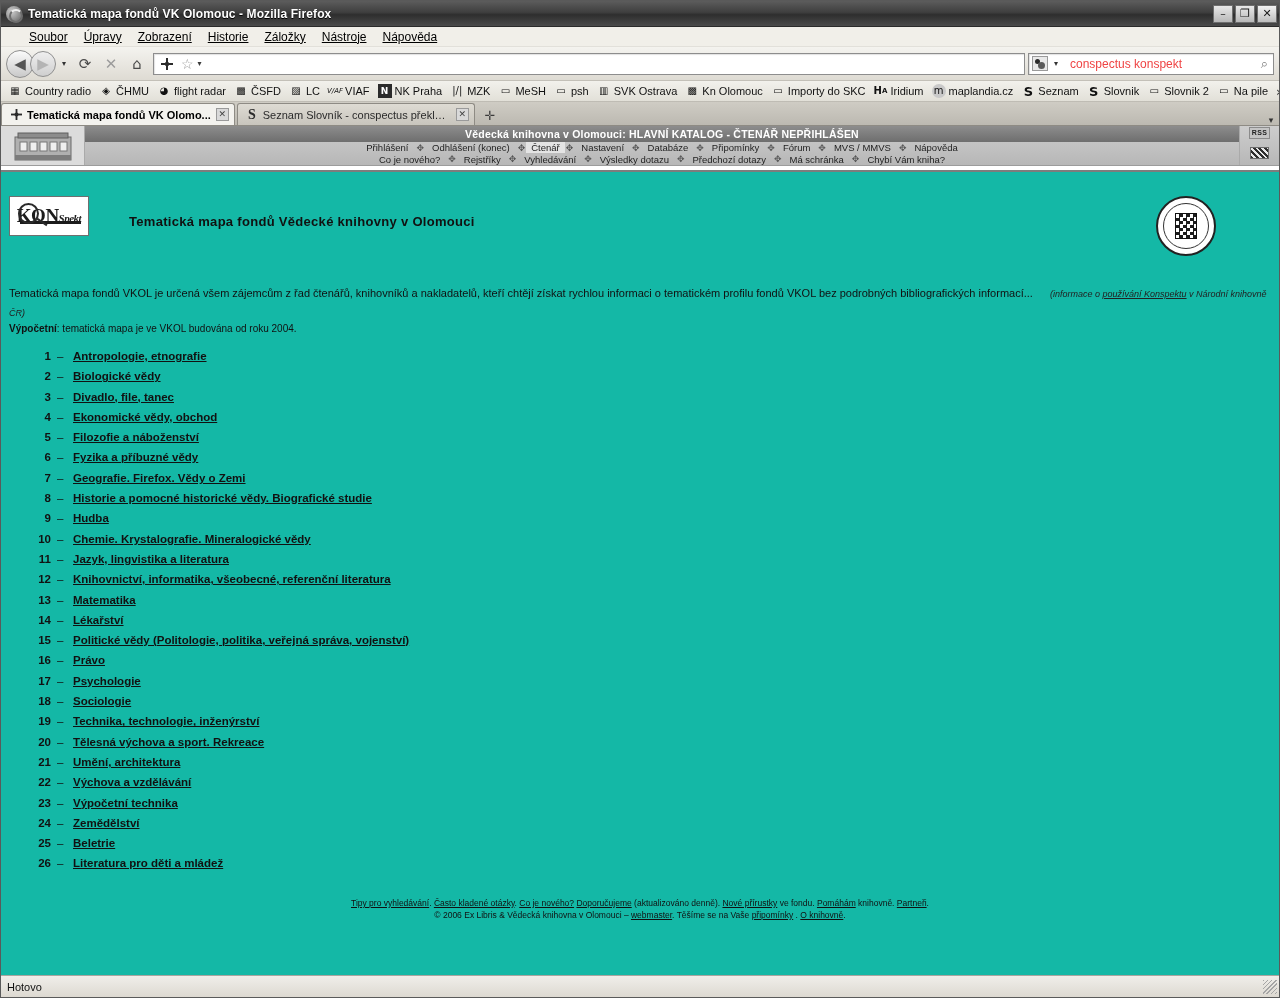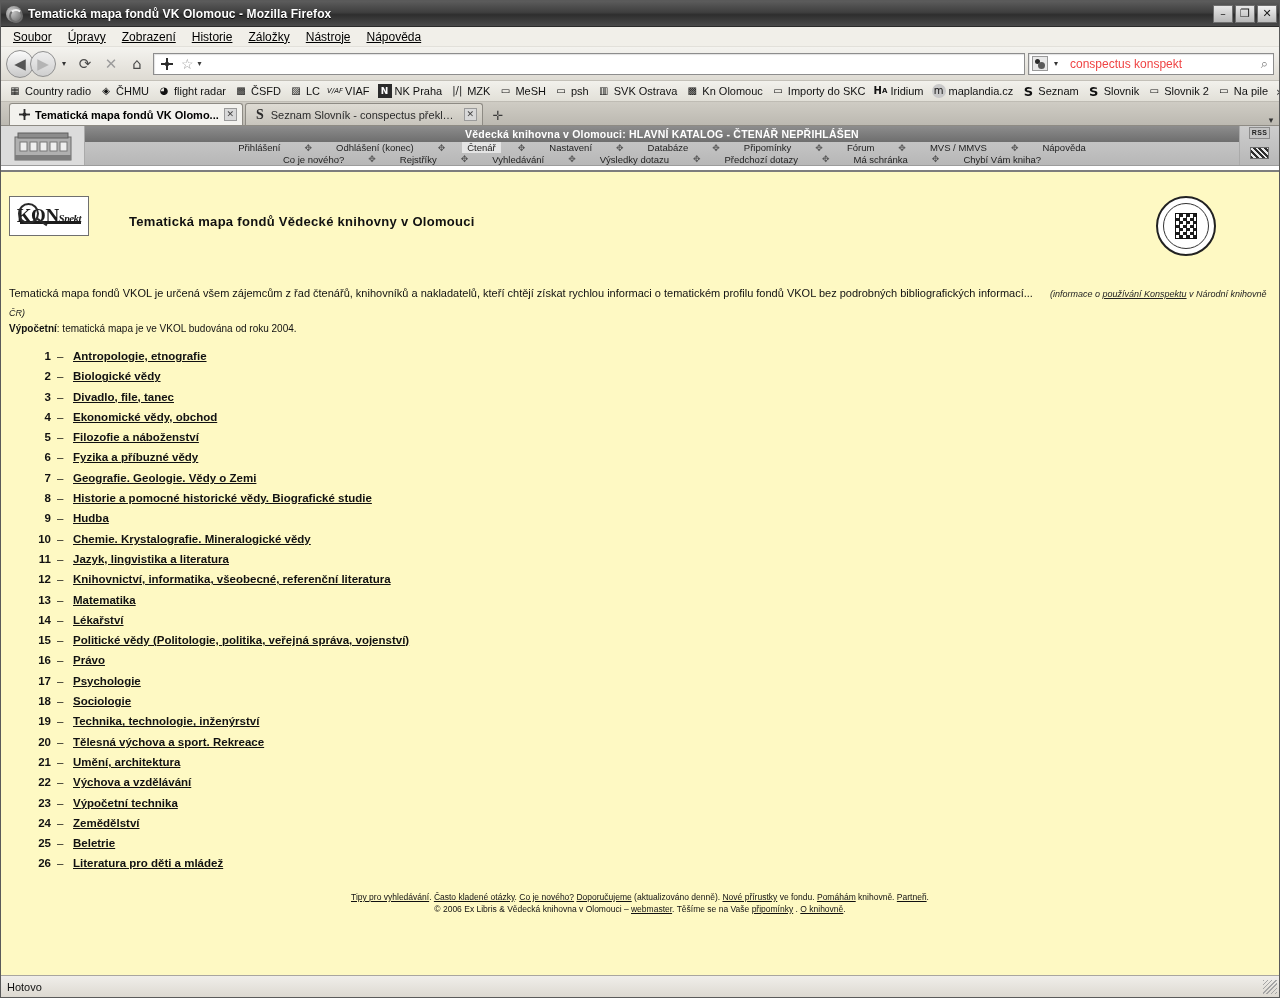--- a/index.html
+++ b/index.html
@@ -55,21 +55,21 @@
     display: flex; align-items: center; justify-content: center;
     font-size: 11px; color: #1a1a1a; line-height: 1;
     font-family: "DejaVu Sans", sans-serif;
   }
   .win-btn.close { background: linear-gradient(to bottom, #f2f2f2, #bdbdbd); }
 
   
   .menubar {
     height: 20px; background: #f1efe9;
     display: flex; align-items: center;
-    padding-left: 4px; border-bottom: 1px solid #e2e0da;
+    padding-left: 20px; border-bottom: 1px solid #e2e0da;
   }
   .menubar .mi {
     font-size: 12px; color: #000;
     padding: 1px 8px; white-space: nowrap;
   }
   .menubar .mi u { text-decoration: underline; }
 
   
   .navbar {
     height: 34px; background: linear-gradient(to bottom, #f4f3ef, #dedbd3);
@@ -153,21 +153,21 @@
   .bm .bmi {
     width: 14px; height: 14px; margin-right: 3px; flex:none;
     display: flex; align-items: center; justify-content: center;
     font-size: 10px; line-height: 1; font-family:"DejaVu Sans",sans-serif;
   }
   .bm-more { font-size: 13px; color: #333; padding: 0 4px; font-family:"DejaVu Sans",sans-serif;}
 
   
   .tabstrip {
     height: 24px; background: linear-gradient(to bottom, #cfccc4, #bcb9b1);
-    display: flex; align-items: flex-end; padding-left: 8px;
+    display: flex; align-items: flex-end; padding-left: 0;
     border-bottom: 1px solid #8e8b84;
   }
   .tab {
     height: 22px; display: flex; align-items: center;
     padding: 0 5px 0 7px; margin-right: 2px;
     font-size: 11px; white-space: nowrap;
     border: 1px solid #8e8b84; border-bottom: none;
     border-radius: 3px 3px 0 0;
   }
   .tab.active {
@@ -192,21 +192,21 @@
   .newtab {
     width: 22px; height: 20px; margin-left: 2px;
     display: flex; align-items: center; justify-content: center;
     font-size: 13px; color: #3a3a3a; font-family:"DejaVu Sans",sans-serif;
   }
   .tabstrip .tspacer { flex: 1; }
   .tab-listall { width: 16px; text-align:center; font-size: 9px; color: #333; font-family:"DejaVu Sans",sans-serif;}
 
   
   .viewport {
-    flex: 1; background: #fef9c3; overflow: hidden; position: relative;
+    flex: 1; background: #14b8a6; overflow: hidden; position: relative;
   }
 
   
   .aleph-top {
     background: linear-gradient(to bottom,#cdcdcd,#b7b7b7);
     border-bottom: 1px solid #9c9c9c;
     display: flex; align-items: stretch; height: 40px;
   }
   .aleph-bldg {
     width: 84px; flex:none; background:#dcdcdc;
@@ -215,21 +215,21 @@
   }
   .aleph-center { flex: 1; display: flex; flex-direction: column; }
   .aleph-title {
     text-align: center; font-size: 10.5px; font-weight: bold;
     color: #ffffff; letter-spacing: .2px;
     background: linear-gradient(to bottom,#8d8d8d,#6e6e6e);
     padding: 2px 0 2px; line-height: 12px;
   }
   .aleph-row {
     display: flex; align-items: center; justify-content: center;
-    font-size: 9.5px; color: #1e1e1e; height: 13px; gap: 16px;
+    font-size: 9.5px; color: #1e1e1e; height: 13px; gap: 0;
   }
   .aleph-row a {
     padding: 0 7px; white-space: nowrap; color:#1e1e1e; text-decoration: none;
   }
   .aleph-row .sep { color: #555; font-size: 9px; padding: 0 1px; font-family:"DejaVu Sans",sans-serif;}
   .aleph-row .cur { background: #e4e4e4; padding: 0 5px; }
   .aleph-right {
     width: 40px; flex: none; display: flex; flex-direction: column;
     align-items: center; justify-content: flex-start; padding-top: 1px;
     border-left: 1px solid #aaa;
@@ -319,21 +319,21 @@
     width: 48px; text-align: right; font-weight: bold;
     color: #111; font-size: 11.5px; padding-right: 6px;
   }
   .cat-dash { width: 16px; color: #111; }
   .cat-link {
     font-weight: bold; color: #111;
     text-decoration: underline; cursor: pointer;
   }
 
   .footer {
-    margin-top: 14px; text-align: center;
+    margin-top: 20px; text-align: center;
     font-size: 8.5px; color: #111; line-height: 11px;
   }
   .footer a { color: #111; text-decoration: underline; }
   .footer .ln2 { margin-top: 1px; }
 
   
   .statusbar {
     height: 22px; background: linear-gradient(to bottom,#f0eeea,#ddd9d1);
     border-top: 1px solid #a9a6a0;
     display: flex; align-items: center; padding-left: 6px;
@@ -613,21 +613,21 @@
             <span class="cat-link">Filozofie a náboženství</span>
           </div>
         <div class="cat-row">
             <span class="cat-num">6</span>
             <span class="cat-dash">–</span>
             <span class="cat-link">Fyzika a příbuzné vědy</span>
           </div>
         <div class="cat-row">
             <span class="cat-num">7</span>
             <span class="cat-dash">–</span>
-            <span class="cat-link">Geografie. Geologie. Vědy o Zemi</span>
+            <span class="cat-link">Geografie. Firefox. Vědy o Zemi</span>
           </div>
         <div class="cat-row">
             <span class="cat-num">8</span>
             <span class="cat-dash">–</span>
             <span class="cat-link">Historie a pomocné historické vědy. Biografické studie</span>
           </div>
         <div class="cat-row">
             <span class="cat-num">9</span>
             <span class="cat-dash">–</span>
             <span class="cat-link">Hudba</span>

